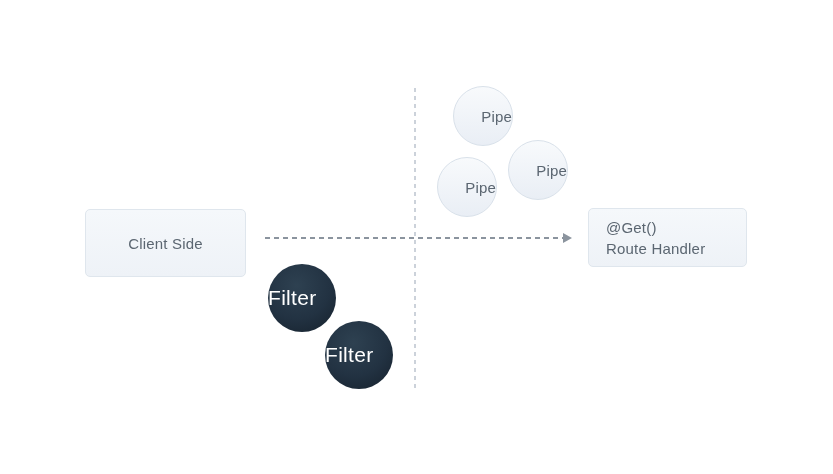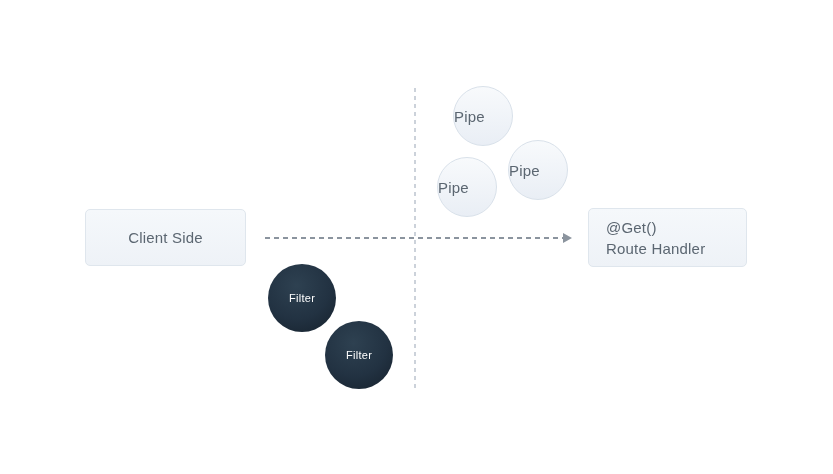--- a/index.html
+++ b/index.html
@@ -12,50 +12,50 @@
   body{font-family:"Liberation Sans","DejaVu Sans",sans-serif;}
   .canvas{
     position:relative;width:833px;height:474px;background:var(--canvas-bg);
     overflow:hidden;
   }
   .node-box{
     position:absolute;box-sizing:border-box;border:1px solid var(--box-border);
     border-radius:5px;background:linear-gradient(to bottom,var(--box-bg-top),var(--box-bg-bottom));
     color:var(--box-text);font-size:15px;font-weight:500;letter-spacing:.2px;
   }
-  .client-box{left:85px;top:209px;width:161px;height:57px;display:flex;align-items:center;justify-content:center;}
+  .client-box{left:85px;top:209px;width:161px;height:68px;display:flex;align-items:center;justify-content:center;}
   .route-box{left:588px;top:208px;width:159px;height:59px;display:flex;flex-direction:column;justify-content:center;padding-left:17px;line-height:21px;}
   .dashed-h{
     position:absolute;left:265px;top:237px;width:299px;height:2px;
     background:repeating-linear-gradient(to right,var(--arrow) 0 5px,transparent 5px 9px);
   }
   .arrowhead{
     position:absolute;left:563px;top:233px;width:0;height:0;
     border-top:5px solid transparent;border-bottom:5px solid transparent;
     border-left:9px solid var(--arrow);
   }
   .dashed-v{
     position:absolute;left:414px;top:88px;width:2px;height:300px;
     background:repeating-linear-gradient(to bottom,var(--divider) 0 4px,transparent 4px 8px);
   }
   .pipe-circle{
     position:absolute;box-sizing:border-box;width:60px;height:60px;border-radius:50%;
     border:1px solid var(--pipe-border);
     background:linear-gradient(to bottom,var(--pipe-bg-top),var(--pipe-bg-bottom));
     color:var(--box-text);font-size:15px;font-weight:500;letter-spacing:.2px;
-    display:flex;align-items:center;justify-content:flex-start;
+    display:flex;align-items:center;justify-content:flex-end;
   }
   .pipe-1{left:453px;top:86px;}
   .pipe-2{left:437px;top:157px;}
   .pipe-3{left:508px;top:140px;}
   .filter-circle{
     position:absolute;width:68px;height:68px;border-radius:50%;
     background:radial-gradient(circle at 42% 32%,var(--filter-bg-center) 0%,#223242 55%,var(--filter-bg-edge) 100%);
-    color:var(--filter-text);font-size:11px;font-weight:500;letter-spacing:.3px;
-    display:flex;align-items:center;justify-content:center;
+    color:var(--filter-text);font-size:21px;font-weight:500;letter-spacing:.3px;
+    display:flex;align-items:center;justify-content:flex-start;
     box-shadow:0 0 0 3px var(--canvas-bg);
   }
   .filter-1{left:268px;top:264px;}
   .filter-2{left:325px;top:321px;}
 </style>
 </head>
 <body>
 
 <div class="canvas">
 

